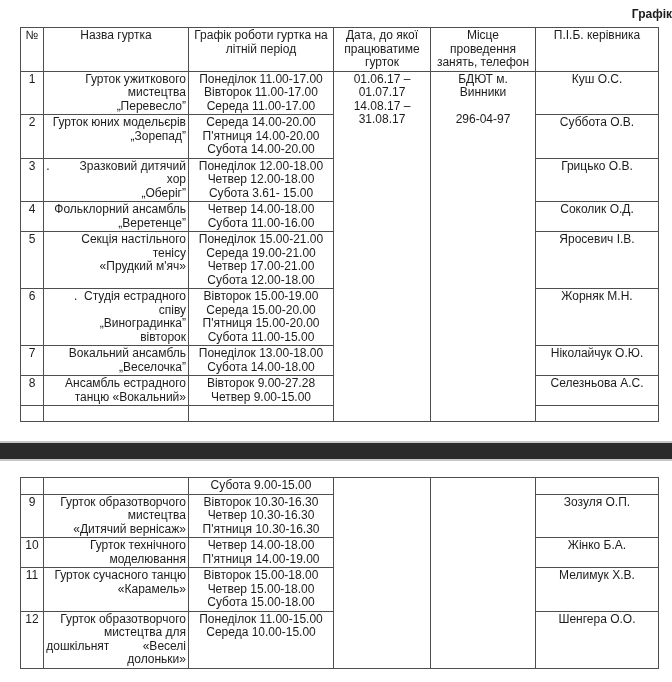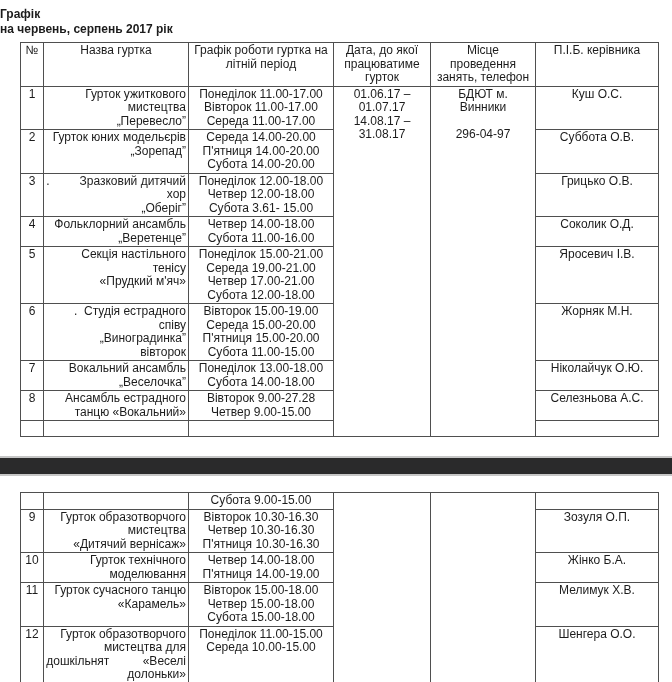--- a/index.html
+++ b/index.html
@@ -1,20 +1,20 @@
 <!DOCTYPE html>
 <html><head>
 <meta charset="utf-8">
 <style>
   html,body{margin:0;padding:0;background:#ffffff;}
   .page{
     width:672px;height:682px;background:#ffffff;overflow:hidden;
     font-family:"Liberation Sans", sans-serif;color:#1c1c1c;position:relative;
   }
-  .title{padding-top:7px;text-align:left;font-size:12px;font-weight:700;line-height:15px;}
+  .title{padding-top:7px;text-align:right;font-size:12px;font-weight:700;line-height:15px;}
   table.sched{border-collapse:collapse;table-layout:fixed;margin-left:20px;width:638px;}
   table.t1{margin-top:5px;}
   table.t2{margin-top:16px;}
   td{
     border:1px solid #4f4f4f;vertical-align:top;
     font-size:12px;line-height:13.5px;padding:1px 2px;
     white-space:pre-wrap;overflow:hidden;word-wrap:break-word;
   }
   td.c{text-align:center;}
   td.name{text-align:right;}
@@ -24,21 +24,20 @@
     border-top:2px solid #c6c6c6;border-bottom:2px solid #c6c6c6;
   }
 </style>
 </head>
 <body>
 
 <div class="page">
 
   <div class="title">
     <div>Графік</div>
-    <div>на червень, серпень 2017 рік</div>
   </div>
 
   <table class="sched t1">
     <colgroup>
       <col style="width:23px">
         <col style="width:145px">
         <col style="width:145px">
       <col style="width:97px">
         <col style="width:105px">
         <col style="width:123px">

